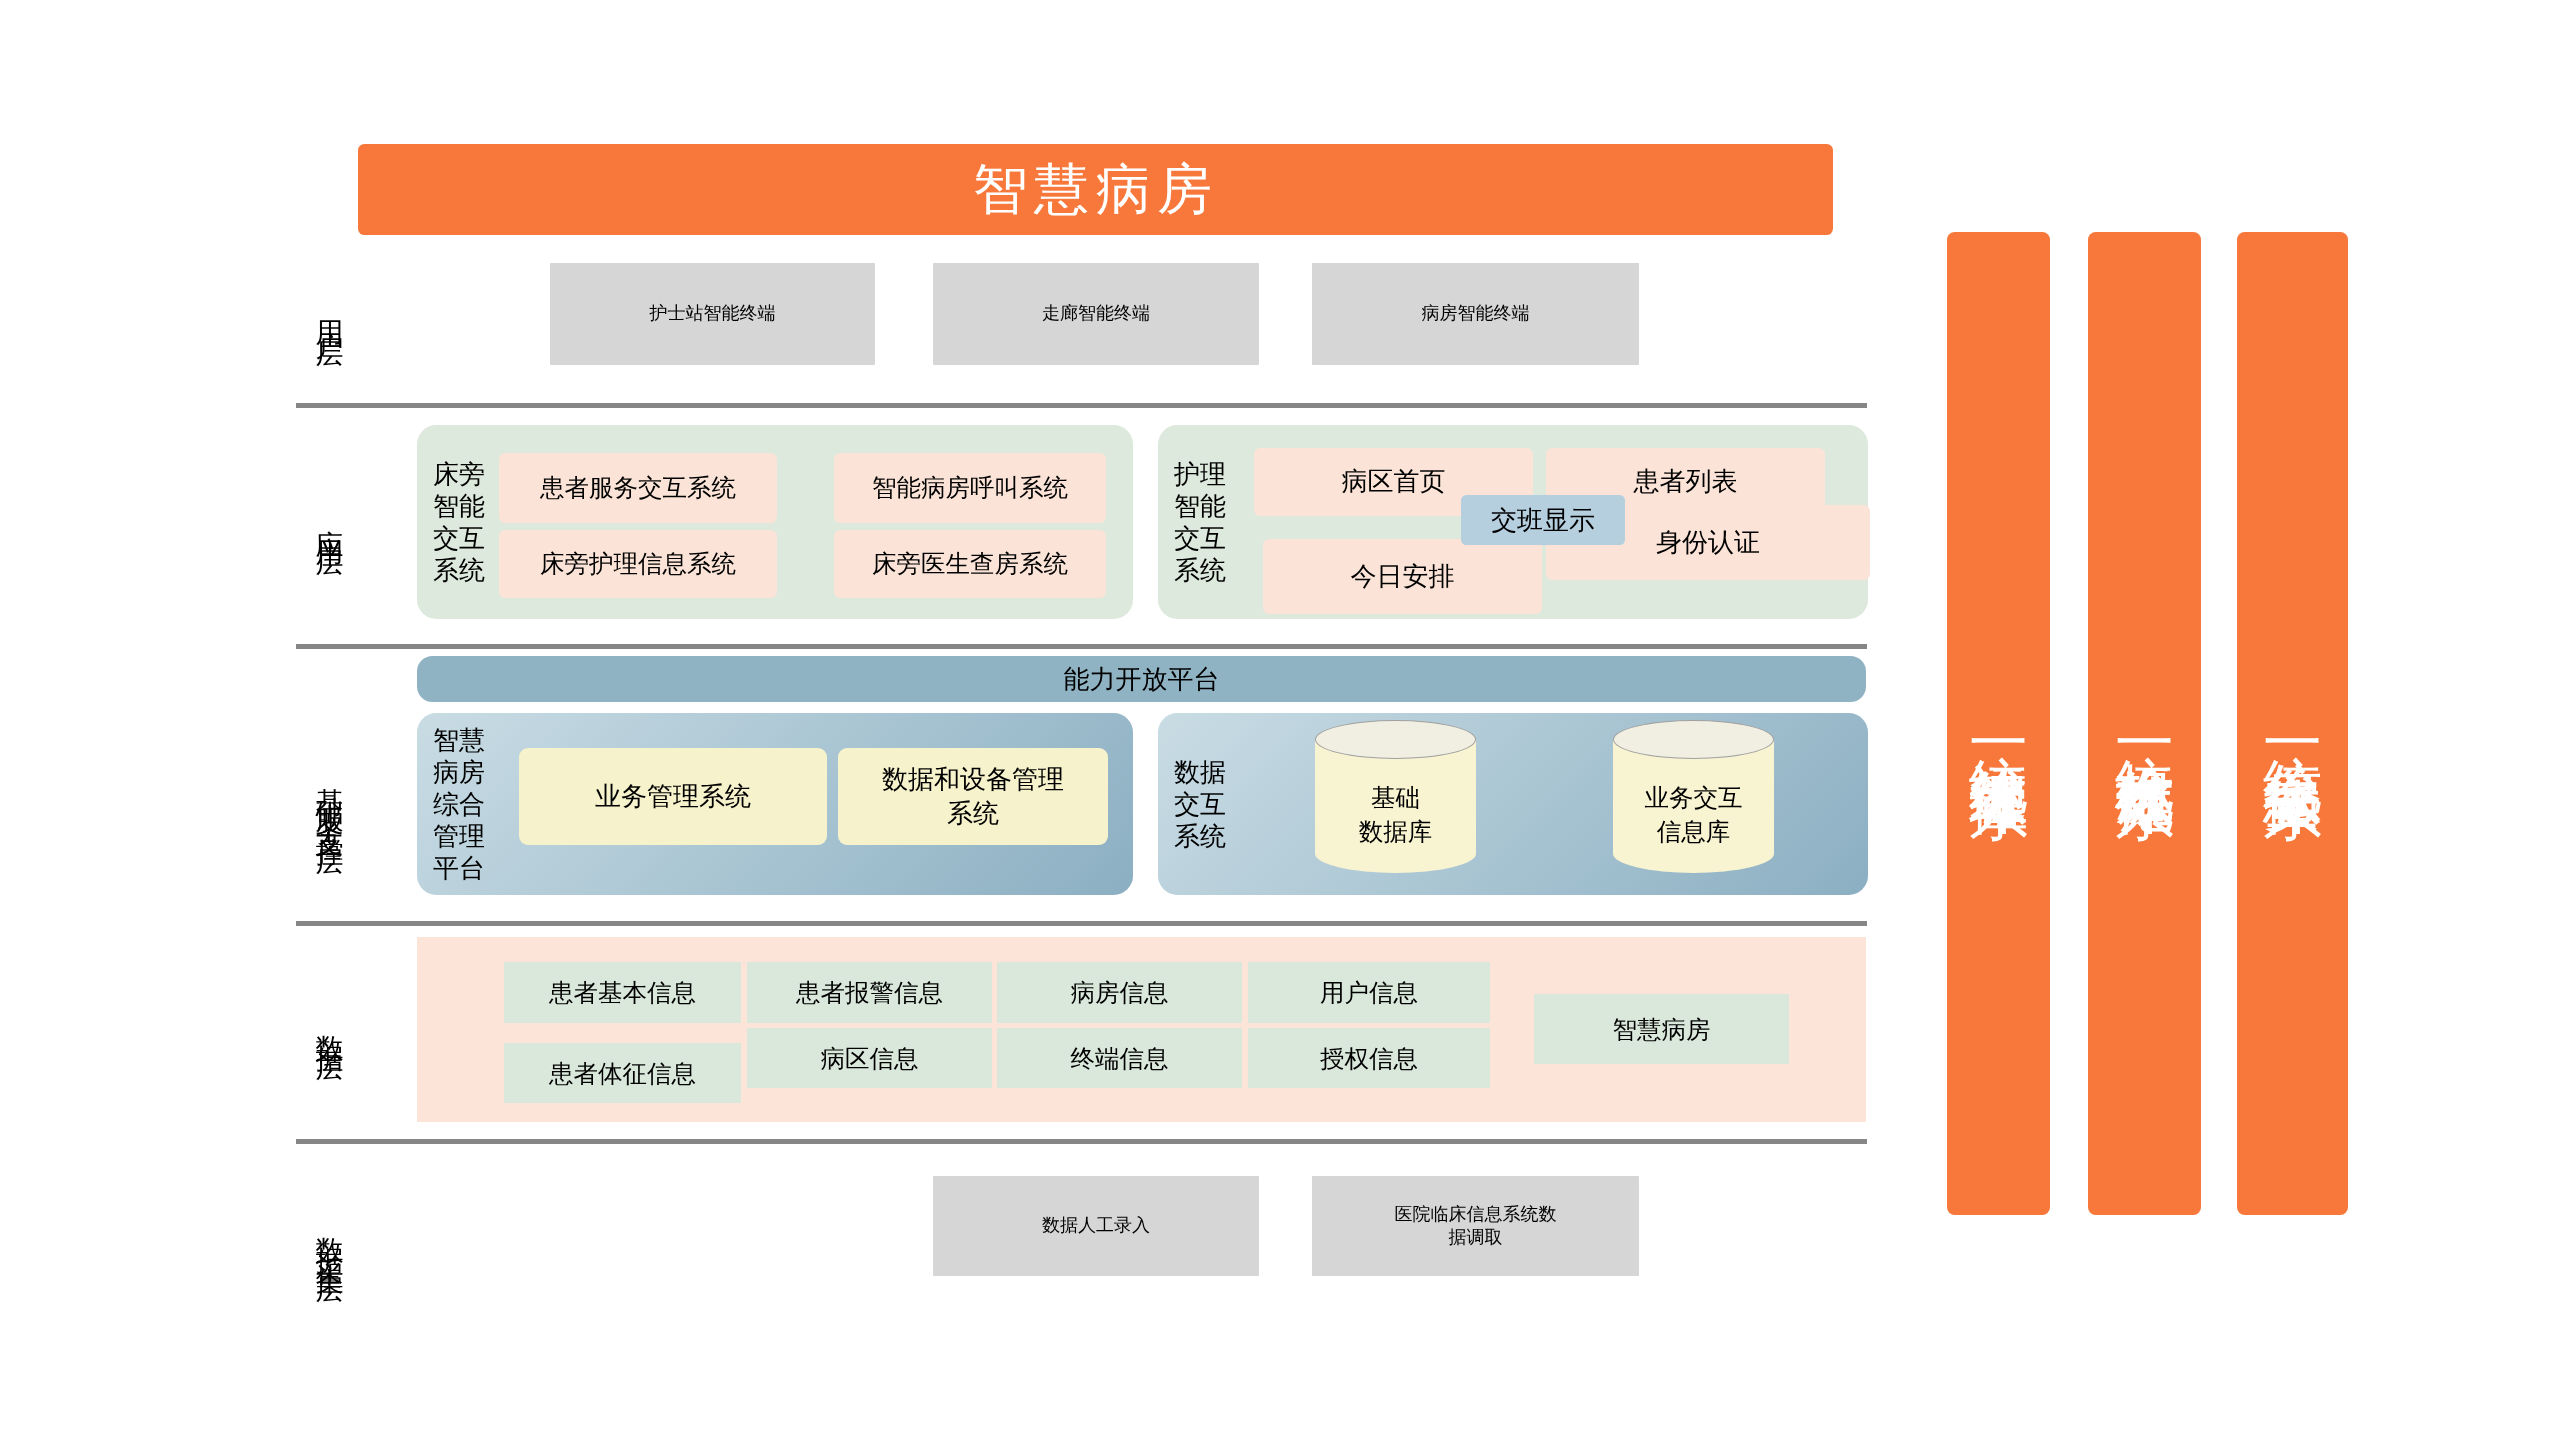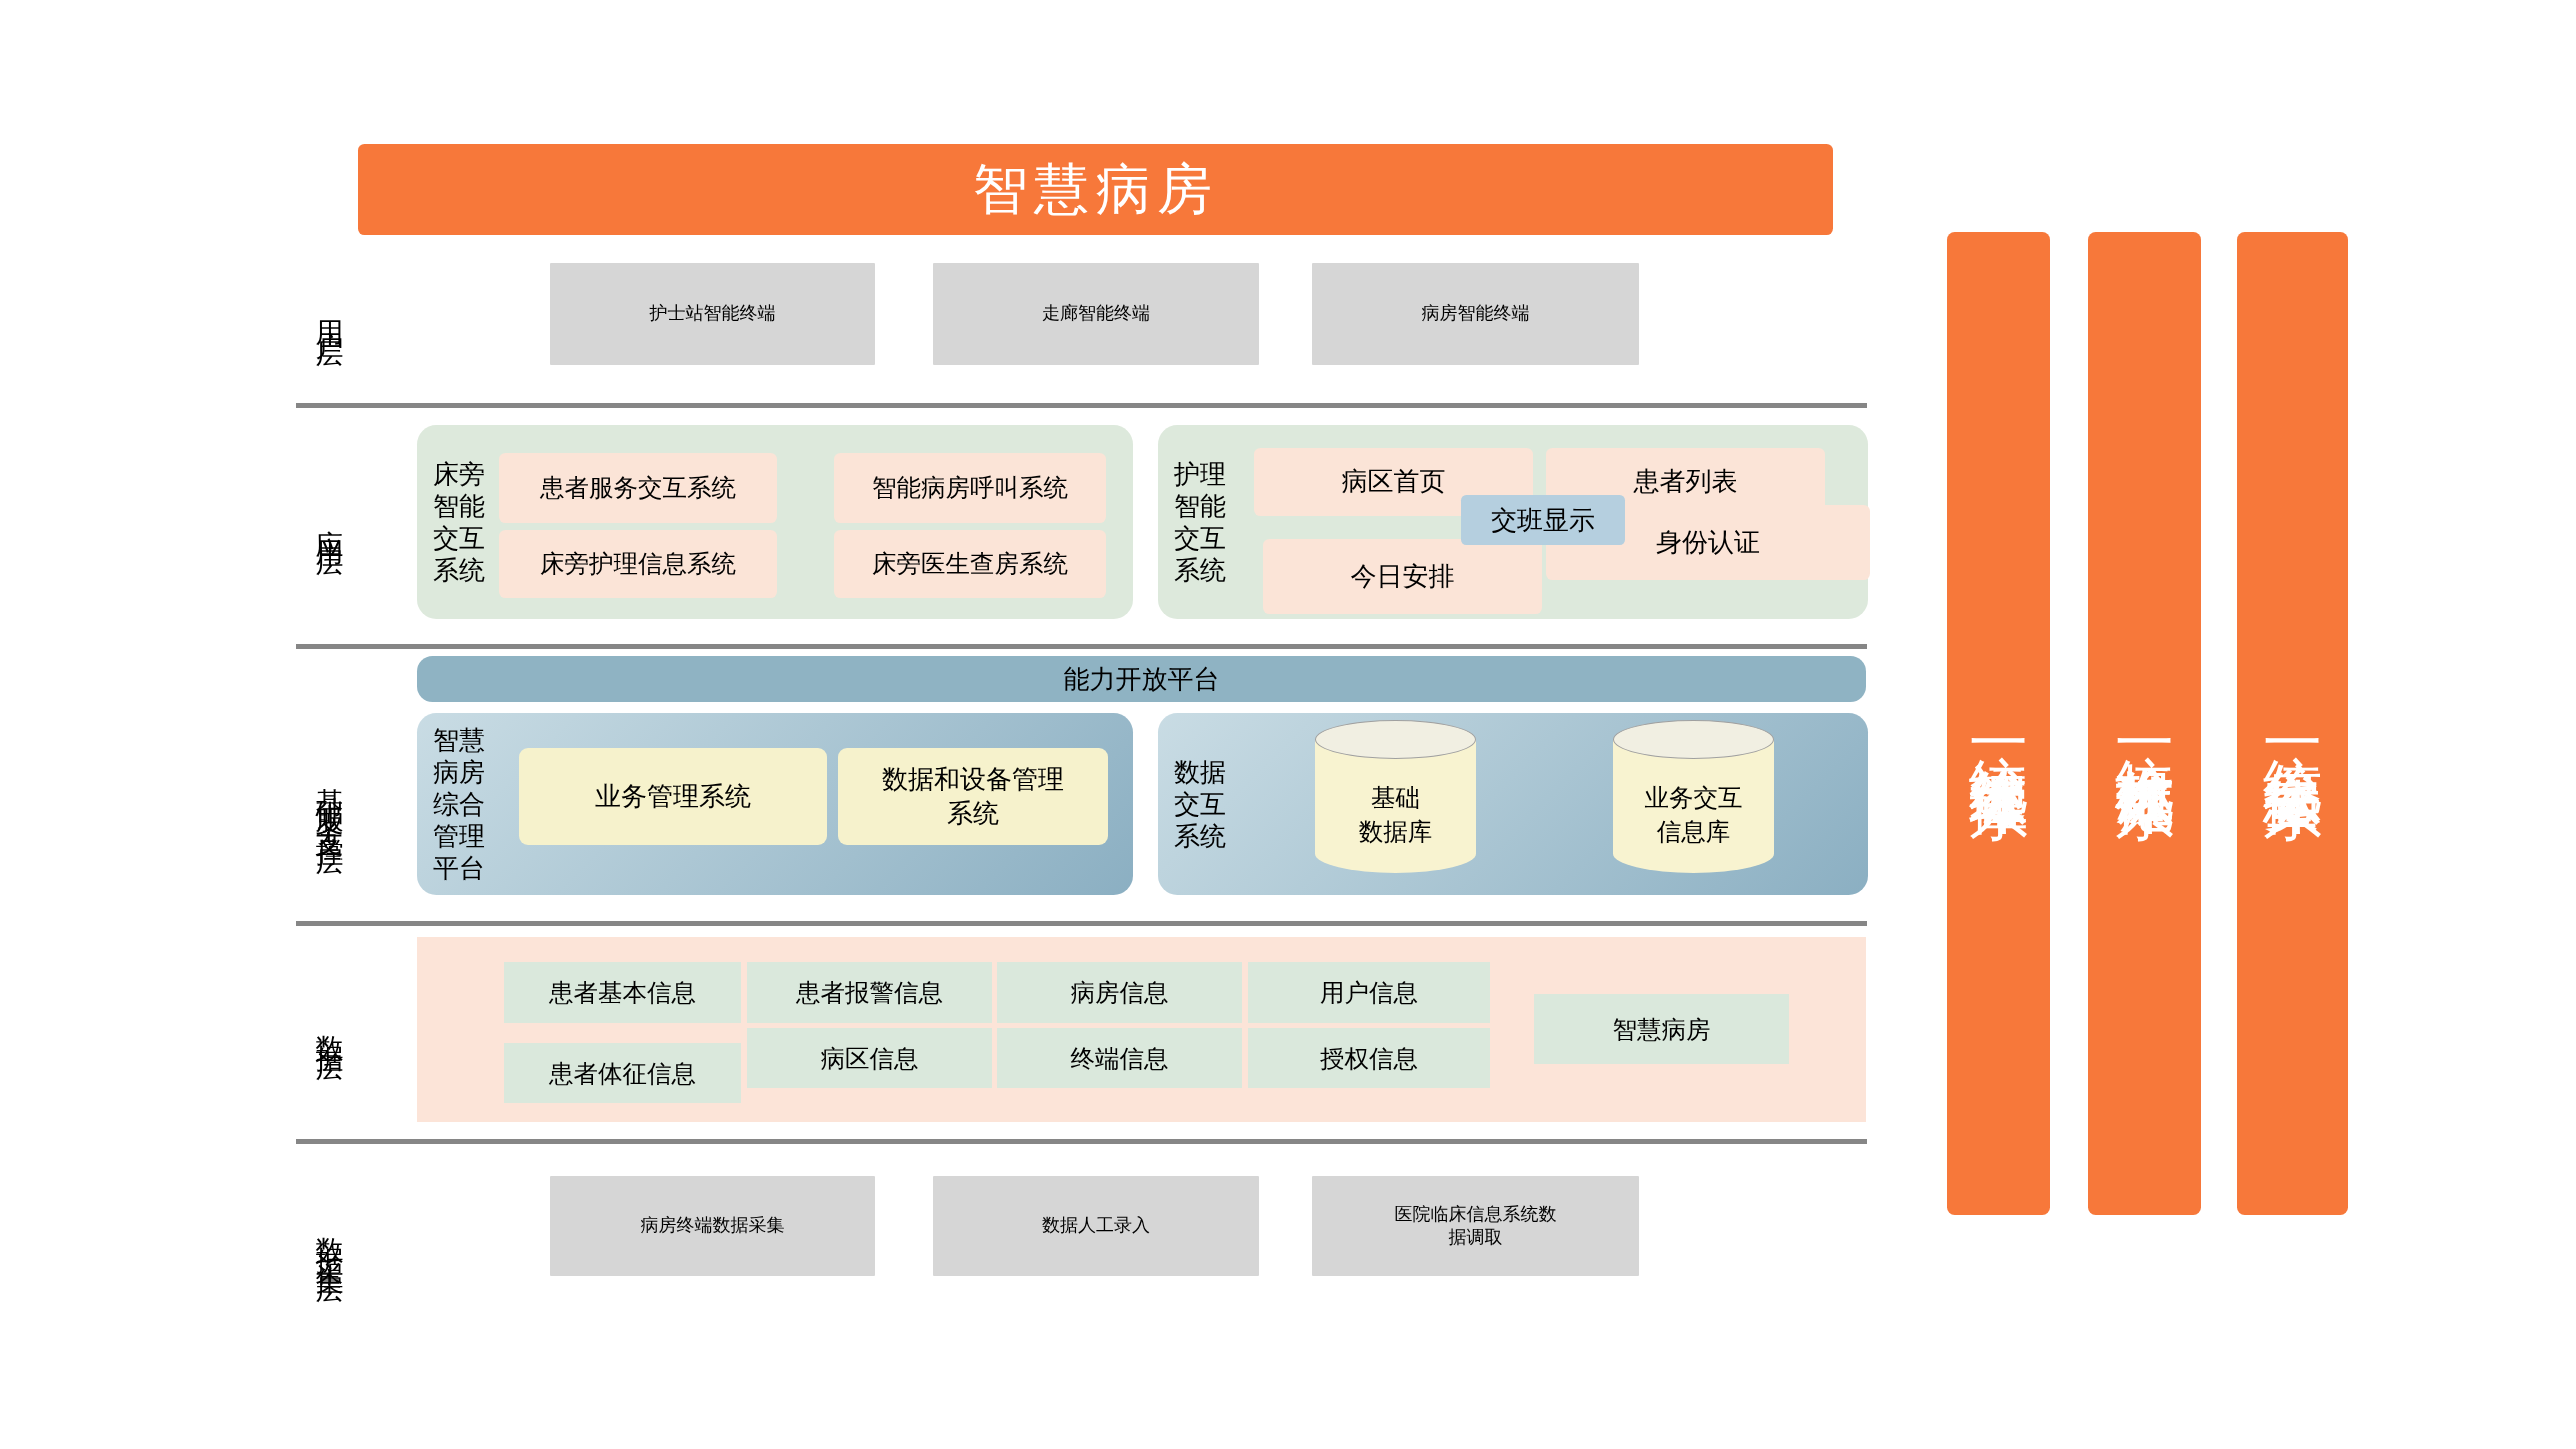--- a/index.html
+++ b/index.html
@@ -119,21 +119,20 @@
     <div class="abs flexc data-green" style="left:330px;top:24.5px;width:245px;height:61px;">患者报警信息</div>
     <div class="abs flexc data-green" style="left:580px;top:24.5px;width:245px;height:61px;">病房信息</div>
     <div class="abs flexc data-green" style="left:831px;top:24.5px;width:242px;height:61px;">用户信息</div>
     <div class="abs flexc data-green" style="left:87px;top:106px;width:237px;height:60px;">患者体征信息</div>
     <div class="abs flexc data-green" style="left:330px;top:91px;width:245px;height:60px;">病区信息</div>
     <div class="abs flexc data-green" style="left:580px;top:91px;width:245px;height:60px;">终端信息</div>
     <div class="abs flexc data-green" style="left:831px;top:91px;width:242px;height:60px;">授权信息</div>
     <div class="abs flexc data-green" style="left:1117px;top:57px;width:255px;height:70px;">智慧病房</div>
   </div>
 
-  <div class="abs flexc gray-box" style="left:550px;top:1176px;width:325px;height:100px;">病房终端数据采集</div>
   <div class="abs flexc gray-box" style="left:933px;top:1176px;width:326px;height:100px;">数据人工录入</div>
   <div class="abs flexc gray-box" style="left:1312px;top:1176px;width:327px;height:100px;">医院临床信息系统数
 据调取</div>
 
   <div class="abs pillar" style="left:1947px;width:103px;">
       <span>统一运维管理体系</span>
     </div>
   <div class="abs pillar" style="left:2088px;width:113px;">
       <span>统一标准规范体系</span>
     </div>

